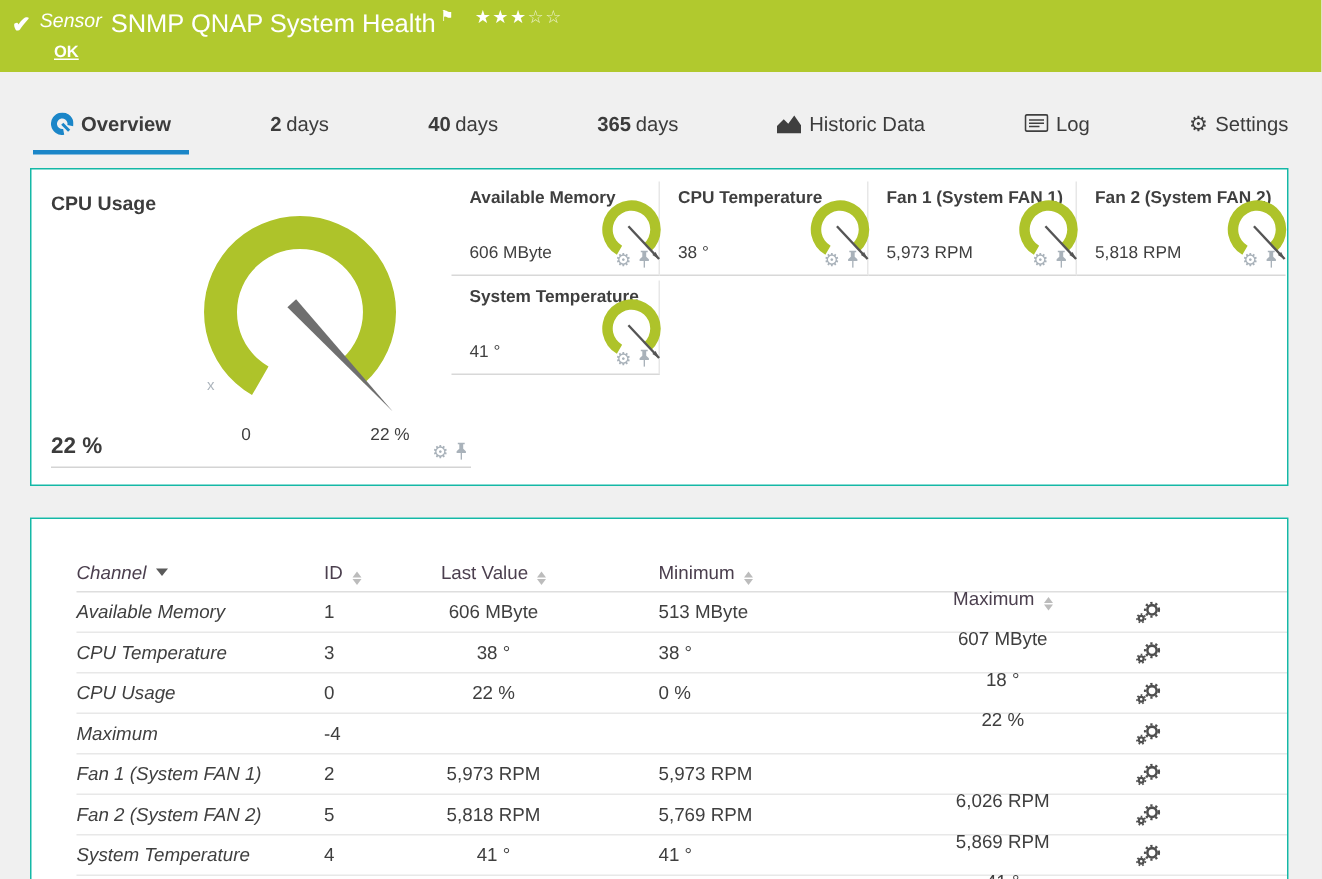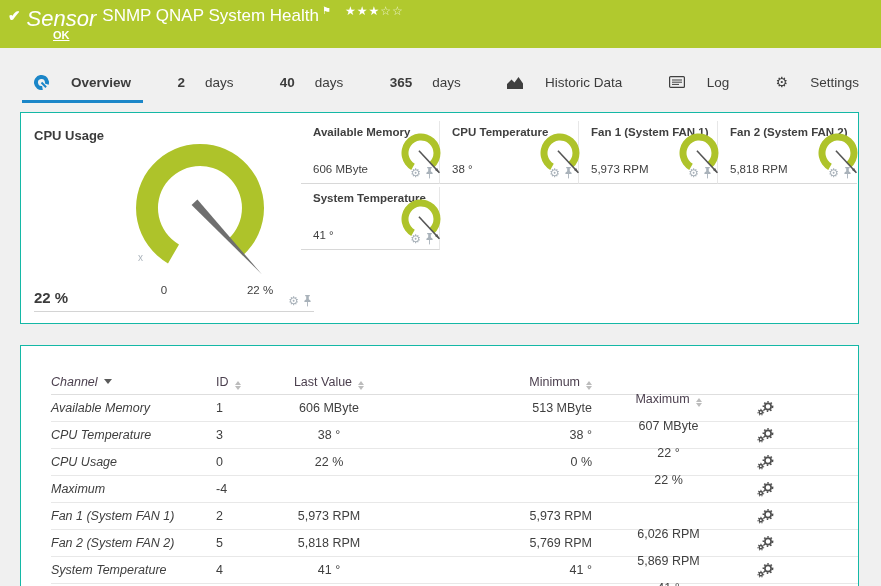--- a/index.html
+++ b/index.html
@@ -3,30 +3,30 @@
 <meta charset="utf-8">
 <style>
   * { margin:0; padding:0; box-sizing:border-box; }
   body { background:#e8e8e8; font-family:"Liberation Sans", sans-serif; }
   .screen { position:relative; width:881px; height:586px; background:#f0f0f0; overflow:hidden; }
 
   
   .topbar { position:absolute; top:0; left:0; width:100%; height:48px; background:#b1c92e; color:#fff; }
   .title-row { position:absolute; top:5px; left:8px; display:flex; align-items:flex-start; white-space:nowrap; }
   .check { font-size:15px; font-weight:700; margin-right:6px; margin-top:2px; }
-  .kind { font-style:italic; font-size:22px; margin-right:6px; margin-top:1px; }
+  .kind { font-style:italic; font-size:13px; margin-right:6px; margin-top:1px; }
   .sensor-title { font-size:17px; margin-top:1px; }
   .flag { font-size:10px; margin-left:3px; margin-top:0; }
   .stars { font-size:12px; letter-spacing:1px; margin-left:14px; margin-top:-1px; }
   .stars .dim { opacity:.75; }
-  .status-ok { position:absolute; top:29px; left:53px; font-size:11px; font-weight:700;text-decoration:underline; }
+  .status-ok { position:absolute; top:29px; left:36px; font-size:11px; font-weight:700;text-decoration:underline; }
 
   
   .tabs { position:absolute; top:64px; left:0; width:100%; height:39px; display:flex; justify-content:space-between; padding:0 10px 0 22px; }
-  .tab { display:flex; align-items:center; gap:22px; padding:0 12px; font-size:13.5px; color:#3c3c3c; border-bottom:3px solid transparent; cursor:pointer; }
+  .tab { display:flex; align-items:center; gap:5px; padding:0 12px; font-size:13.5px; color:#3c3c3c; border-bottom:3px solid transparent; cursor:pointer; }
   .tab b { font-weight:700; margin-right:-2px; }
   .tab.active { border-bottom-color:#1b86c8; font-weight:700; }
   .tab svg { display:block; }
   .gear-glyph { font-size:14px; line-height:14px; color:#3f3f3f; }
 
   
   .panel { position:absolute; left:20px; width:839px; background:#fff; border:1px solid #14b8a6; }
   .panel.gauges { top:112px; height:212px; }
   .panel.table { top:345px; height:280px; }
 
@@ -50,21 +50,21 @@
   .tile .mini-icons { right:5px; bottom:4px; }
   .tile svg.small-gauge { position:absolute; left:94px; top:6px; }
 
   
   .tbl { padding:24px 0 0 30px; font-size:12.5px; color:#3f3f3f; }
   .trow { display:flex; align-items:center; height:27px; border-bottom:1px solid #e8e8e8; }
   .thead { height:25px; border-bottom:1px solid #dedede; color:#4b3f4e; }
   .c-channel { width:165px; text-align:left;font-style:italic; }
   .c-id { width:58px; text-align:left; }
   .c-last { width:110px; text-align:center; }
-  .c-min { width:153px; margin-left:55px; text-align:right; }
+  .c-min { width:153px; margin-left:55px; text-align:left; }
   .c-max { width:153px; text-align:center;margin-top:35px; }
   .c-icon { width:40px; display:flex; justify-content:center; align-items:center; }
   .thead .hcell { cursor:pointer; }
   .sort { display:inline-flex; flex-direction:column; gap:1px; margin-left:6px; vertical-align:1px; }
   .sort i { display:block; width:0; height:0; border-left:3.5px solid transparent; border-right:3.5px solid transparent; }
   .sort .up { border-bottom:4px solid #bcbcbc; }
   .sort .dn { border-top:4px solid #bcbcbc; }
   .sort-active { display:inline-block; width:0; height:0; border-left:4px solid transparent; border-right:4px solid transparent; border-top:5px solid #5a5a5a; margin-left:6px; vertical-align:2px; }
   .chan-gear { cursor:pointer; display:block; }
 </style>
@@ -270,21 +270,21 @@
               <circle cx="3.8" cy="11.2" r="2.8" fill="none" stroke="#4f4f4f" stroke-width="1.2" stroke-dasharray="1.1 1.4"></circle>
             </svg>
           </div>
       </div>
 
       <div class="trow">
         <div class="c-channel">CPU Temperature</div>
         <div class="c-id">3</div>
         <div class="c-last">38 °</div>
         <div class="c-min">38 °</div>
-        <div class="c-max">22 °</div>
+        <div class="c-max">18 °</div>
         <div class="c-icon">
             <svg class="chan-gear" width="17" height="15" viewBox="0 0 17 15">
               <circle cx="11" cy="5.5" r="3.1" fill="none" stroke="#4f4f4f" stroke-width="1.7"></circle>
               <circle cx="11" cy="5.5" r="4.6" fill="none" stroke="#4f4f4f" stroke-width="1.6" stroke-dasharray="1.5 1.9"></circle>
               <circle cx="3.8" cy="11.2" r="1.6" fill="none" stroke="#4f4f4f" stroke-width="1.5"></circle>
               <circle cx="3.8" cy="11.2" r="2.8" fill="none" stroke="#4f4f4f" stroke-width="1.2" stroke-dasharray="1.1 1.4"></circle>
             </svg>
           </div>
       </div>
 

